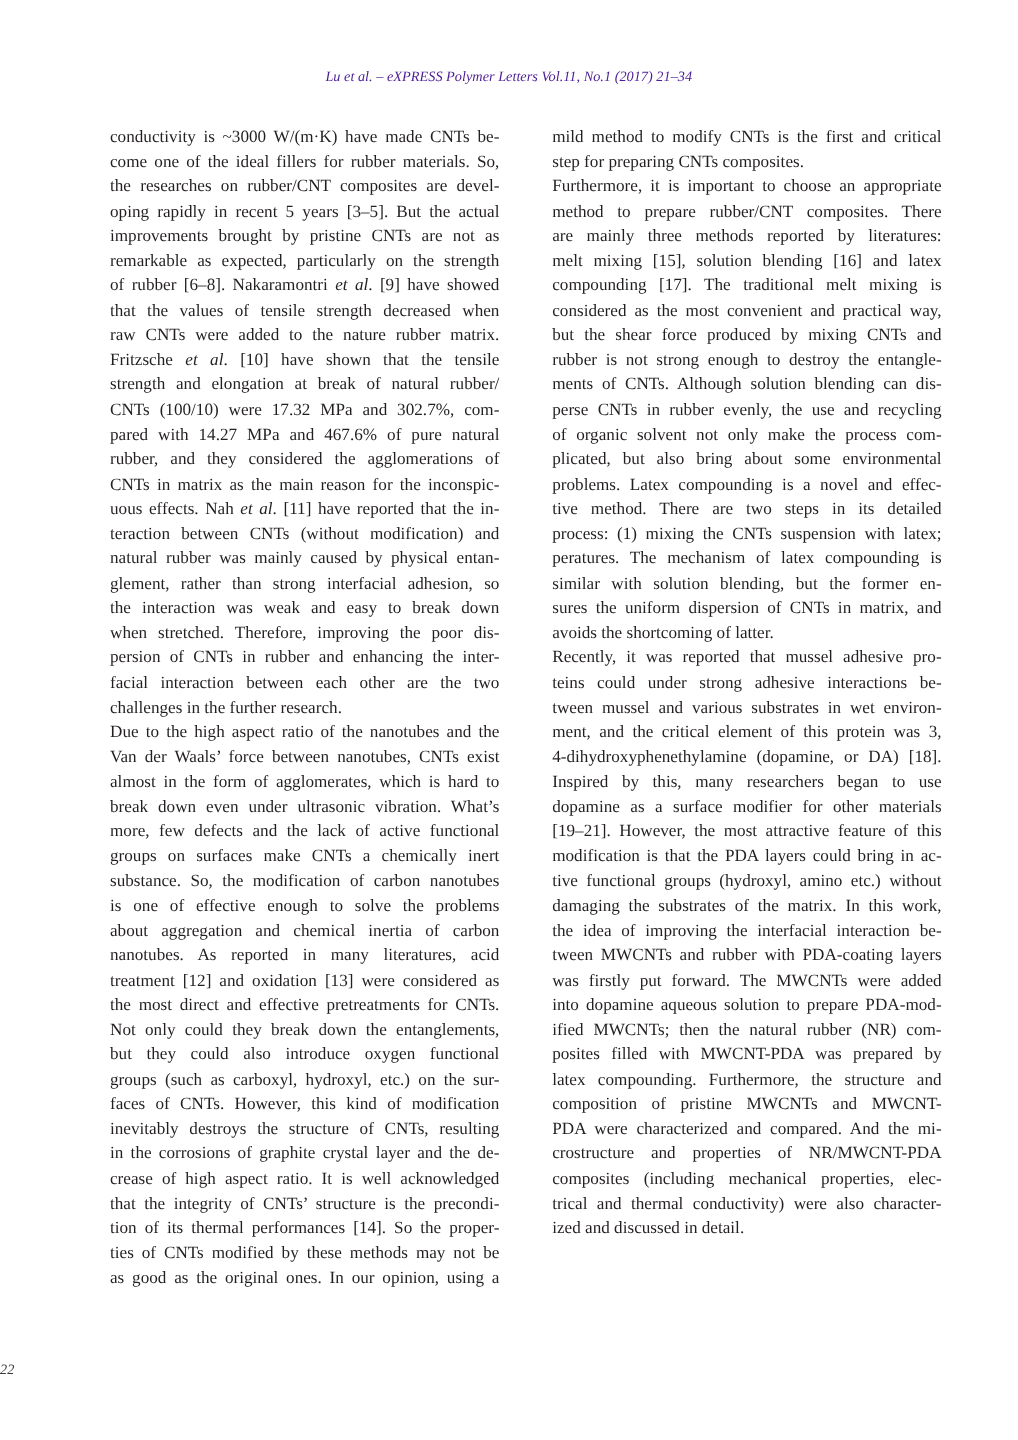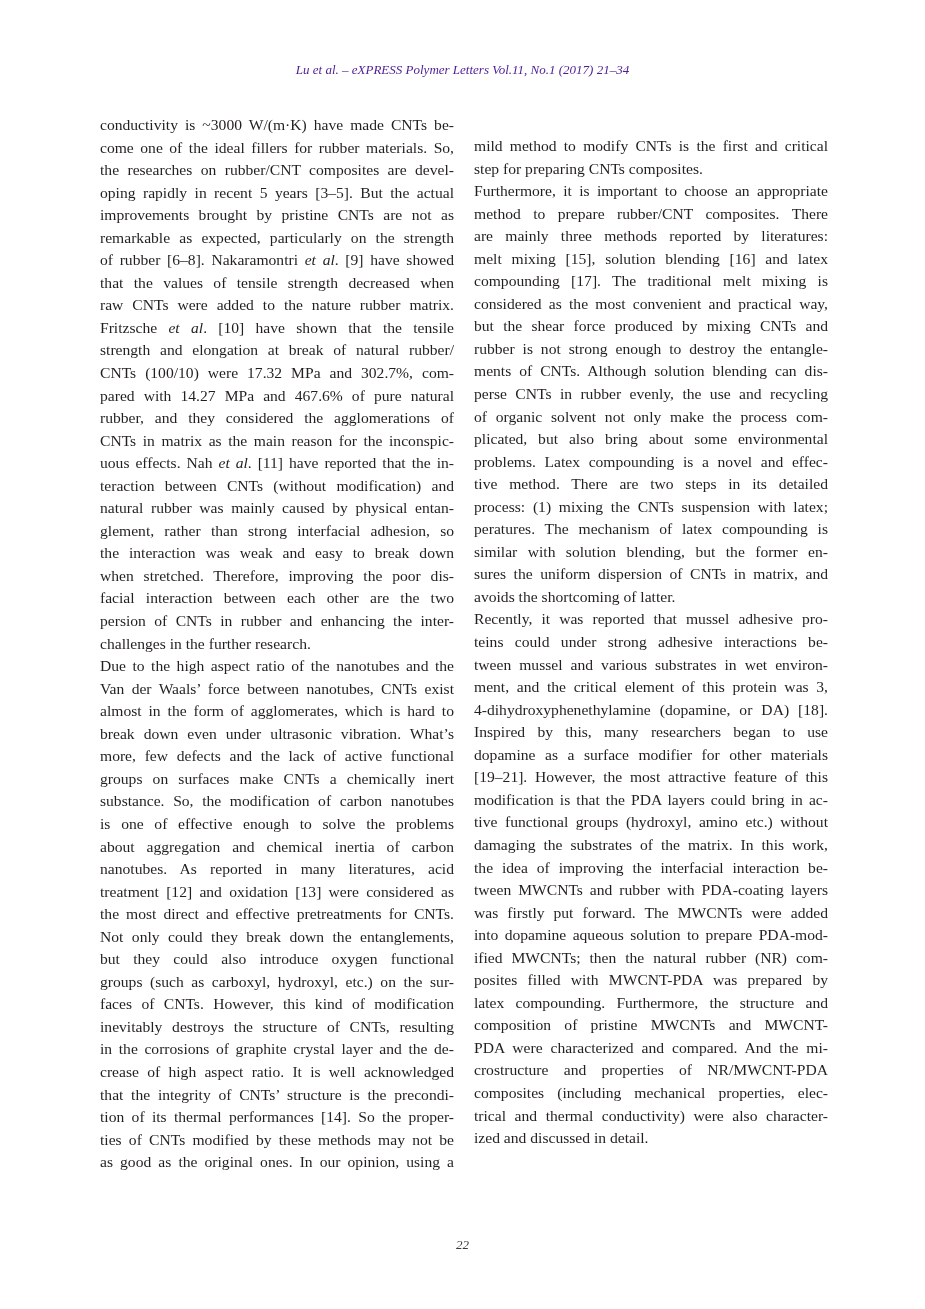--- a/index.html
+++ b/index.html
@@ -2,25 +2,25 @@
 <html><head>
 <meta charset="utf-8">
 <style>
   html, body { margin: 0; padding: 0; background: #ffffff; }
   body { width: 925px; height: 1309px; position: relative; overflow: hidden;
          font-family: "Liberation Serif", "DejaVu Serif", serif; color: #231f20; }
   .header { position: absolute; top: 62px; left: 0; width: 925px; text-align: center;
             font-style: italic; font-size: 13px; color: #4c1d95; }
   .col { position: absolute; top: 114px; width: 354px; font-size: 15.6px; line-height: 22.55px; }
   .col-left { left: 100px; }
-  .col-right { left: 474px; margin-top: 21px; }
+  .col-right { left: 502px; }
   .ln { display: block; white-space: nowrap; text-align: justify; text-align-last: justify; height: 22.55px; }
   .ln.last { text-align-last: left; }
   .ln i { font-style: italic; }
-  .footer { position: absolute; top: 1237px; left: 0; width: 925px; text-align: center;
+  .footer { position: absolute; top: 1237px; left: 0; width: 925px; text-align: left;
             font-style: italic; font-size: 13px; color: #3a3a3a; }
 </style>
 </head>
 <body>
 
 <div class="header">Lu et al. – eXPRESS Polymer Letters Vol.11, No.1 (2017) 21–34</div>
 
 <div class="col col-left">
     <div>
       <span class="ln">conductivity is ~3000 W/(m·K) have made CNTs be-</span>
@@ -37,22 +37,22 @@
       <span class="ln">CNTs (100/10) were 17.32 MPa and 302.7%, com-</span>
       <span class="ln">pared with 14.27 MPa and 467.6% of pure natural</span>
       <span class="ln">rubber, and they considered the agglomerations of</span>
       <span class="ln">CNTs in matrix as the main reason for the inconspic-</span>
       <span class="ln">uous effects. Nah <i>et al</i>. [11] have reported that the in-</span>
       <span class="ln">teraction between CNTs (without modification) and</span>
       <span class="ln">natural rubber was mainly caused by physical entan-</span>
       <span class="ln">glement, rather than strong interfacial adhesion, so</span>
       <span class="ln">the interaction was weak and easy to break down</span>
       <span class="ln">when stretched. Therefore, improving the poor dis-</span>
+      <span class="ln">persion of CNTs in rubber and enhancing the inter-</span>
       <span class="ln">facial interaction between each other are the two</span>
-      <span class="ln">persion of CNTs in rubber and enhancing the inter-</span>
       <span class="ln last">challenges in the further research.</span>
     </div>
     <div>
       <span class="ln">Due to the high aspect ratio of the nanotubes and the</span>
       <span class="ln">Van der Waals’ force between nanotubes, CNTs exist</span>
       <span class="ln">almost in the form of agglomerates, which is hard to</span>
       <span class="ln">break down even under ultrasonic vibration. What’s</span>
       <span class="ln">more, few defects and the lack of active functional</span>
       <span class="ln">groups on surfaces make CNTs a chemically inert</span>
       <span class="ln">substance. So, the modification of carbon nanotubes</span>

